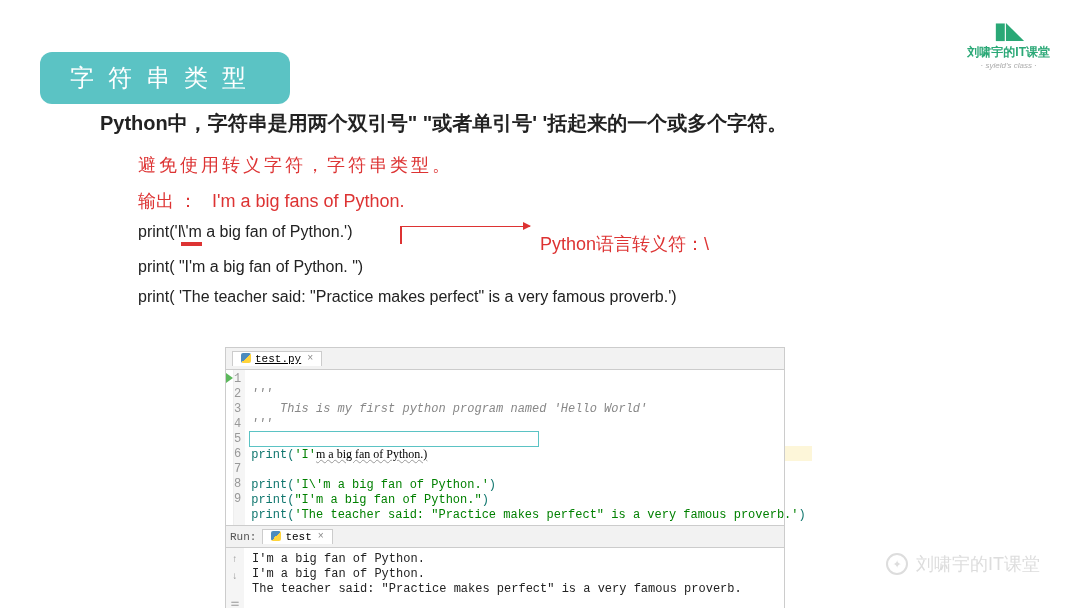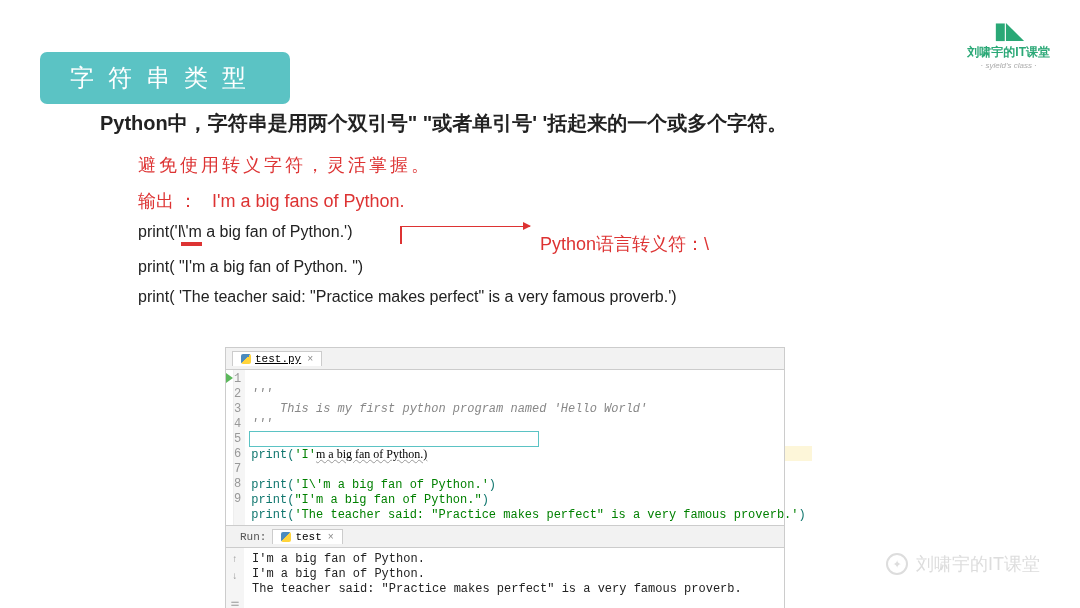--- a/index.html
+++ b/index.html
@@ -1,71 +1,71 @@
 <!DOCTYPE html>
 <html><head>
 <meta charset="utf-8">
 <style>
   * { margin:0; padding:0; box-sizing:border-box; }
   body { width:1080px; height:608px; background:#fff; font-family:"Comic Sans MS","Segoe UI",sans-serif; position:relative; overflow:hidden; }
   .logo { position:absolute; top:18px; right:30px; text-align:center; }
   .logo .mark { color:#2aa876; font-size:22px; font-weight:bold; }
   .logo .txt { color:#2aa876; font-size:12px; font-weight:bold; }
   .logo .sub { color:#aaa; font-size:8px;font-style:italic; }
-  .title-pill { position:absolute; top:52px; left:40px; background:#5bc3c4; color:#fff; padding:10px 30px; font-size:24px; letter-spacing:14px; border-radius:7px; }
+  .title-pill { position:absolute; top:52px; left:40px; background:#5bc3c4; color:#fff; padding:10px 30px; font-size:24px; letter-spacing:14px; border-radius:12px; }
   .body-main { position:absolute; top:110px; left:100px; right:40px; }
   .intro { font-size:20px; color:#222; margin-bottom:16px; font-weight:bold; }
   .red { color:#d33; }
   .note { font-size:18px; margin-left:38px; margin-bottom:12px; letter-spacing:3px; }
   .out-line { font-size:18px; margin-left:38px; margin-bottom:10px; }
   .code-line { font-size:16px; color:#222; margin-left:38px; margin-bottom:12px; position:relative; }
   .under-red { display:inline-block; border-bottom:4px solid #d33; padding-bottom:1px; margin-left:-1px; }
   .arrow-wrap { position:absolute; top:226px; left:400px; width:130px; height:2px; }
   .arrow-line { position:absolute; top:0; left:0; right:0; border-top:1.5px solid #d33; }
   .arrow-head { position:absolute; right:-1px; top:-4px; width:0; height:0; border-left:8px solid #d33; border-top:4px solid transparent; border-bottom:4px solid transparent; }
   .arrow-vert { position:absolute; top:226px; left:400px; width:1.5px; height:18px; background:#d33; }
   .callout { position:absolute; top:232px; left:540px; font-size:18px; color:#d33; }
   .ide { position:absolute; top:347px; left:225px; width:560px; font-family:Consolas,"Courier New",monospace; font-size:12px; background:#fff; }
   .tabbar { background:#f2f2f2; border:1px solid #ccc; border-bottom:none; height:22px; display:flex; align-items:center; padding-left:6px; gap:4px; }
-  .tab { background:#fff; border:1px solid #ccc; border-bottom:none; padding:1px 8px; display:flex; align-items:center; gap:4px; font-size:11px; }
+  .tab { background:#fff; border:1px solid #ccc; border-bottom:none; padding:1px 8px; display:flex; gap:4px; font-size:11px; }
   .py-ico { width:10px; height:10px; display:inline-block; background:linear-gradient(135deg,#4b8bbe 50%,#ffd43b 50%); border-radius:2px; }
   .tab-x { color:#888; font-size:10px; margin-left:2px; }
   .editor { display:flex; border:1px solid #ccc; }
   .gutter-icons { width:16px; background:#fff; border-right:1px solid #eee; display:flex; flex-direction:column; align-items:center; padding-top:2px; }
   .run-tri { width:0; height:0; border-left:7px solid #5cb85c; border-top:5px solid transparent; border-bottom:5px solid transparent; margin-top:1px; }
   .linenums { width:22px; background:#f5f5f5; color:#999; text-align:right; padding:2px 4px 2px 0; line-height:15px; }
   .code { flex:1; padding:2px 6px; line-height:15px; white-space:pre; position:relative; }
   .kw-str { color:#008000; }
   .name { color:#0f766e; }
   .gray { color:#888; font-style:italic; }
   .hl-box { position:absolute; top:61px; left:4px; width:290px; height:16px; border:1.5px solid #5bc3c4; pointer-events:none; }
   .hl-line { position:absolute; top:76px; left:0; right:0; height:15px; background:#fdf6d9; z-index:-1; }
   .squig { text-decoration:underline wavy #999; text-decoration-thickness:1px;font-family:Liberation Serif, serif; }
-  .runbar { border:1px solid #ccc; border-top:none; background:#f2f2f2; height:22px; display:flex; align-items:center; padding-left:14px; gap:6px; }
+  .runbar { border:1px solid #ccc; border-top:none; background:#f2f2f2; height:22px; display:flex; align-items:center; padding-left:4px; gap:6px; }
   .runbar .lbl { font-size:11px; color:#555; }
   .console { display:flex; border:1px solid #ccc; border-top:none; }
   .cicons { width:18px; background:#f5f5f5; display:flex; flex-direction:column; align-items:center; gap:6px; padding:6px 0; color:#999; font-size:10px; }
   .cout { flex:1; padding:4px 8px; line-height:15px; white-space:pre; color:#222; }
   .watermark { position:absolute; bottom:32px; right:40px; display:flex; align-items:center; gap:8px; color:#ddd; font-size:18px; }
   .wm-ico { width:22px; height:22px; border:2px solid #ddd; border-radius:50%; display:flex; align-items:center; justify-content:center; font-size:11px; }
 </style>
 </head>
 <body>
 
 <div class="logo">
   <div class="mark">▮◣</div>
   <div class="txt">刘啸宇的IT课堂</div>
   <div class="sub">· syield's class ·</div>
 </div>
 
 <div class="title-pill">字符串类型</div>
 
 <div class="body-main">
   <div class="intro">Python中，字符串是用两个双引号" "或者单引号' '括起来的一个或多个字符。</div>
-  <div class="note red">避免使用转义字符，灵活掌握。</div>
+  <div class="note red">避免使用转义字符，字符串类型。</div>
   <div class="out-line">
     <span class="red">输出 ：</span>&nbsp;&nbsp;
     <span class="red">I'm a big fans of Python.</span>
   </div>
   <div class="code-line">
     <span>print('I</span><span class="under-red">\'m</span><span> a big fan of Python.')</span>
   </div>
   <div class="code-line">print( "I'm a big fan of Python. ")</div>
   <div class="code-line">print( 'The teacher said: "Practice makes perfect" is a very famous proverb.')</div>
 </div>

